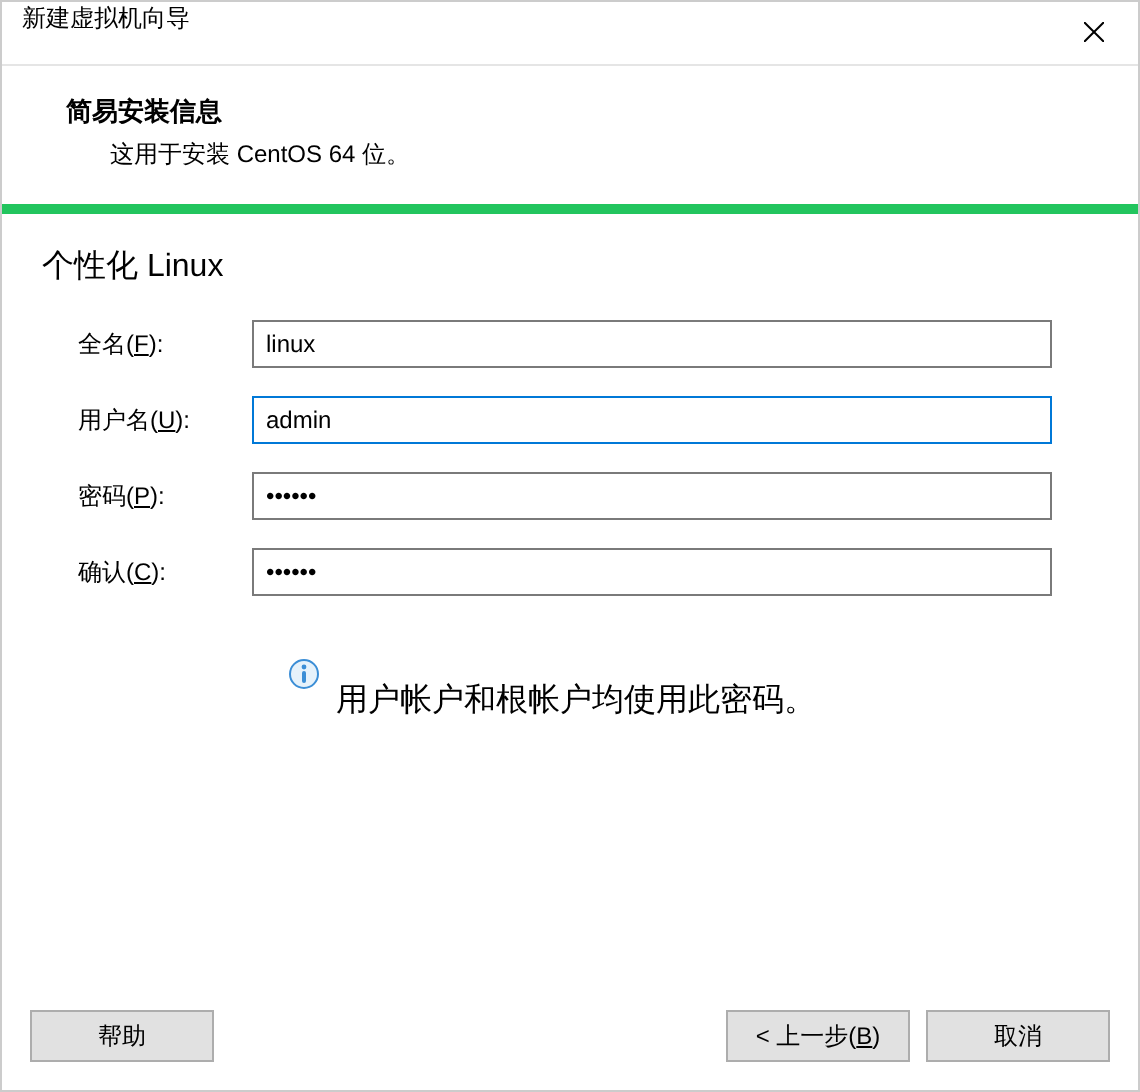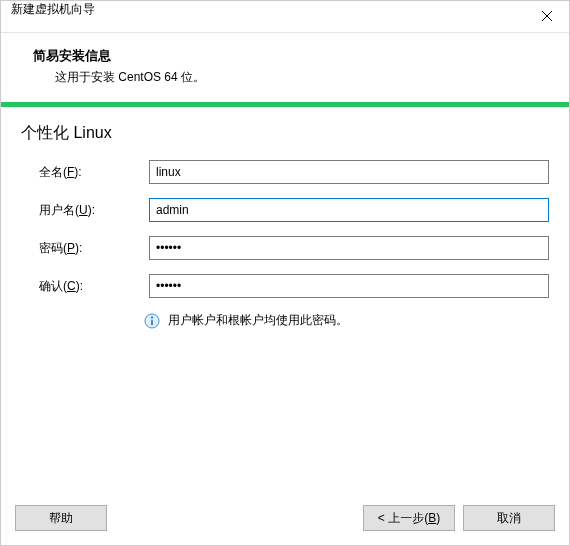--- a/index.html
+++ b/index.html
@@ -44,21 +44,20 @@
     .header-subtitle { font-size: 12px; padding-left: 22px; }
     .content {
       flex: 1;
       padding: 16px 20px 0 20px;
     }
     .section-label { font-size: 16px; margin-bottom: 16px; }
     .form-row {
       display: flex;
       align-items: center;
       margin-bottom: 14px;
-      gap: 23px;
     }
     .form-label {
       width: 105px;
       padding-left: 18px;
       font-size: 12px;
     }
     .form-input {
       flex: 1;
       height: 24px;
       border: 1px solid #7a7a7a;
@@ -75,21 +74,21 @@
       display: flex;
       align-items: center;
       padding-left: 123px;
       gap: 8px;
       margin-top: 4px;
     }
     .info-icon {
       width: 16px;
       height: 16px;
     }
-    .info-text { font-size: 12px; }
+    .info-text { font-size: 16px; margin-top: 28px; }
     .footer {
       display: flex;
       gap: 8px;
       padding: 10px 14px 14px 14px;
       align-items: center;
     }
     .footer-spacer { flex: 1; }
     .btn {
       height: 26px;
       min-width: 92px;

